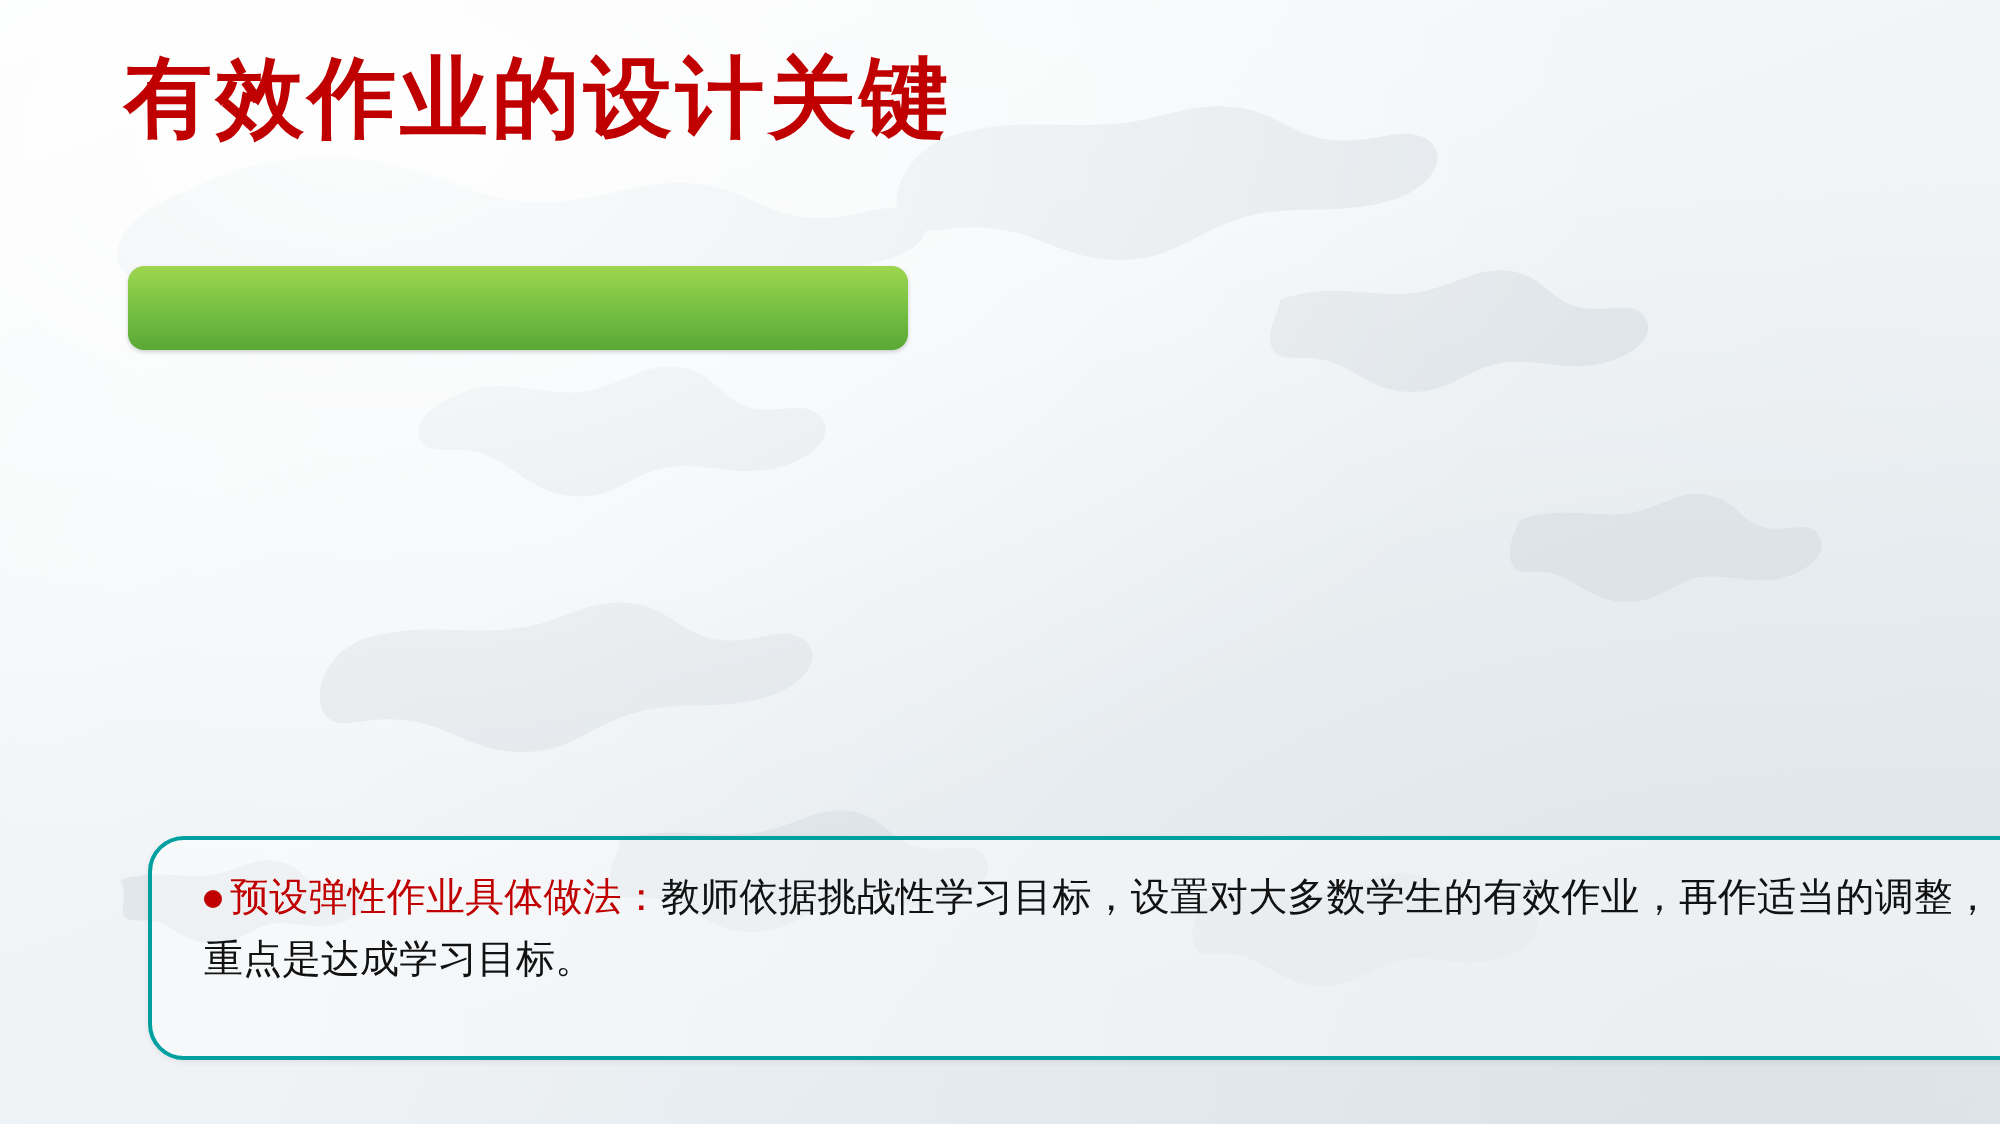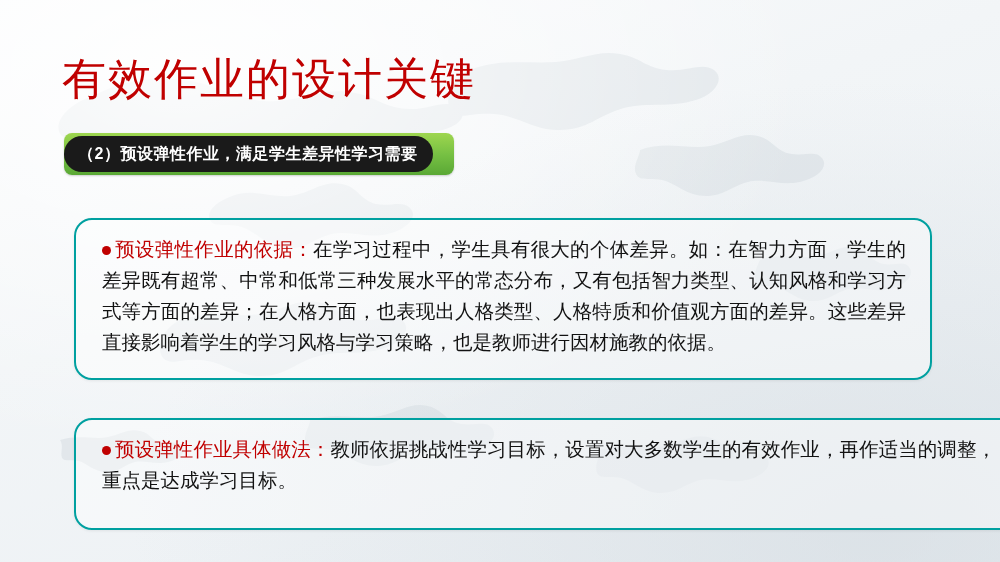--- a/index.html
+++ b/index.html
@@ -32,25 +32,24 @@
       radial-gradient(ellipse at 88% 95%, rgba(208,216,222,0.55) 0%, rgba(255,255,255,0) 60%);
   }
 
   .slide-title {
     position: absolute;
     left: 62px;
     top: 24px;
     font-size: 44px;
     line-height: 1.18;
     color: #c00000;
-    font-weight: 400;
+    font-weight: 700;
     letter-spacing: 2px;
     font-family: "Liberation Serif", serif;
     white-space: nowrap;
-    margin-top: 30px;
   }
 
   
   .banner {
     position: absolute;
     left: 64px;
     top: 133px;
     width: 390px;
     height: 42px;
     background: linear-gradient(180deg, #9ed64f 0%, #76c043 52%, #5aa835 100%);
@@ -130,27 +129,21 @@
         <path d="M600 450c24-8 44 0 64-4 18-4 28-12 44-9 15 3 17 15 31 17 13 2 22-4 28 4 6 8-4 18-20 22-18 4-31-3-47 0-15 4-22 13-39 13-18 0-26-11-40-15-13-3-20 2-24-5-3-8 3-17 3-23z"></path>
         <path d="M60 440c18-6 34 0 48-3 14-3 20-9 32-6 11 2 12 11 22 12 10 1 16-3 20 3 5 6-2 13-14 16-13 3-22-2-33 0-11 3-16 10-28 10-13 0-19-8-28-11-9-2-14 1-17-3-2-6 2-12 -2-18z"></path>
       </g>
     </svg>
   </div>
   <div class="vignette"></div>
 
   <div class="slide-title">有效作业的设计关键</div>
 
   <div class="banner"></div>
-  <div class="banner-pill">（2）预设弹性作业，满足学生差异性学习需要</div>
 
-  <div class="content-box" id="box1">
-    <div class="para">
-      <span class="bullet"></span><span class="lead">预设弹性作业的依据</span><span class="lead">：</span><span class="body-text">在学习过程中，学生具有很大的个体差异。如：在智力方面，学生的差异既有超常、中常和低常三种发展水平的常态分布，又有包括智力类型、认知风格和学习方式等方面的差异；在人格方面，也表现出人格类型、人格特质和价值观方面的差异。这些差异直接影响着学生的学习风格与学习策略，也是教师进行因材施教的依据。</span>
-    </div>
-  </div>
 
   <div class="content-box" id="box2">
     <div class="para">
       <span class="bullet"></span><span class="lead">预设弹性作业具体做法</span><span class="lead">：</span><span class="body-text">教师依据挑战性学习目标，设置对大多数学生的有效作业，再作适当的调整，重点是达成学习目标。</span>
     </div>
   </div>
 
 </div>
 
 </body></html>

